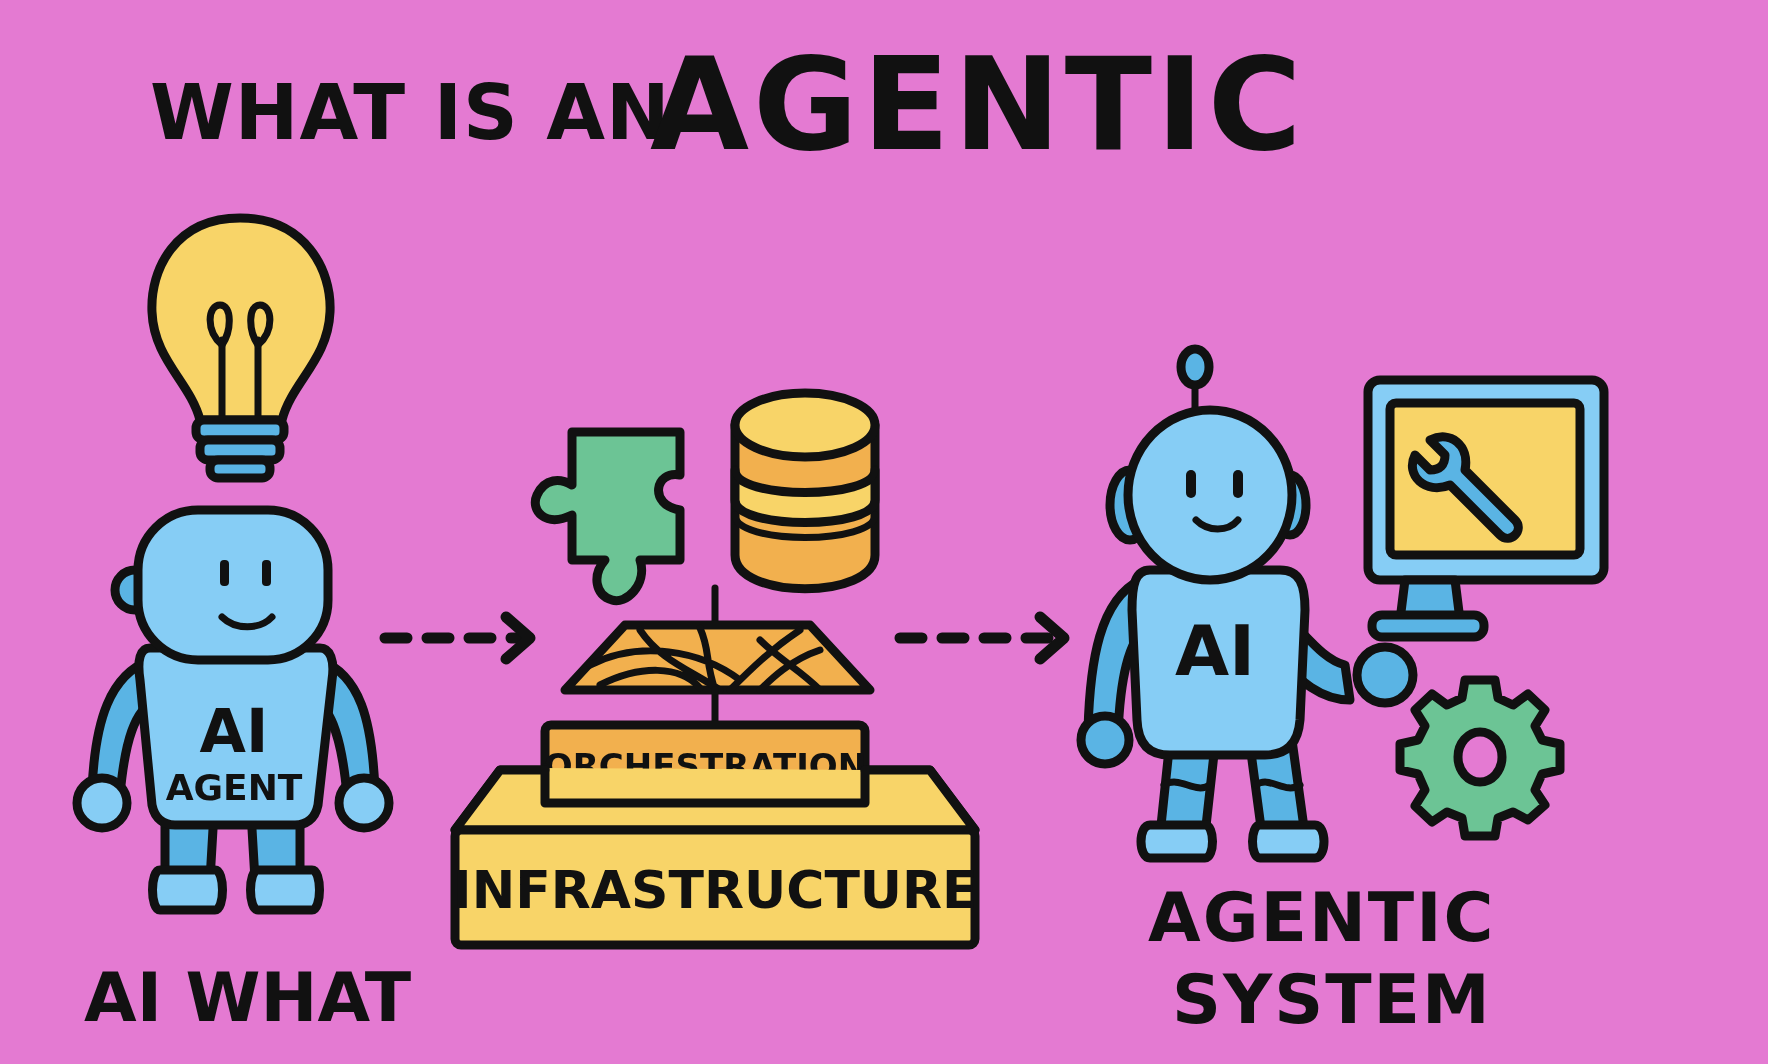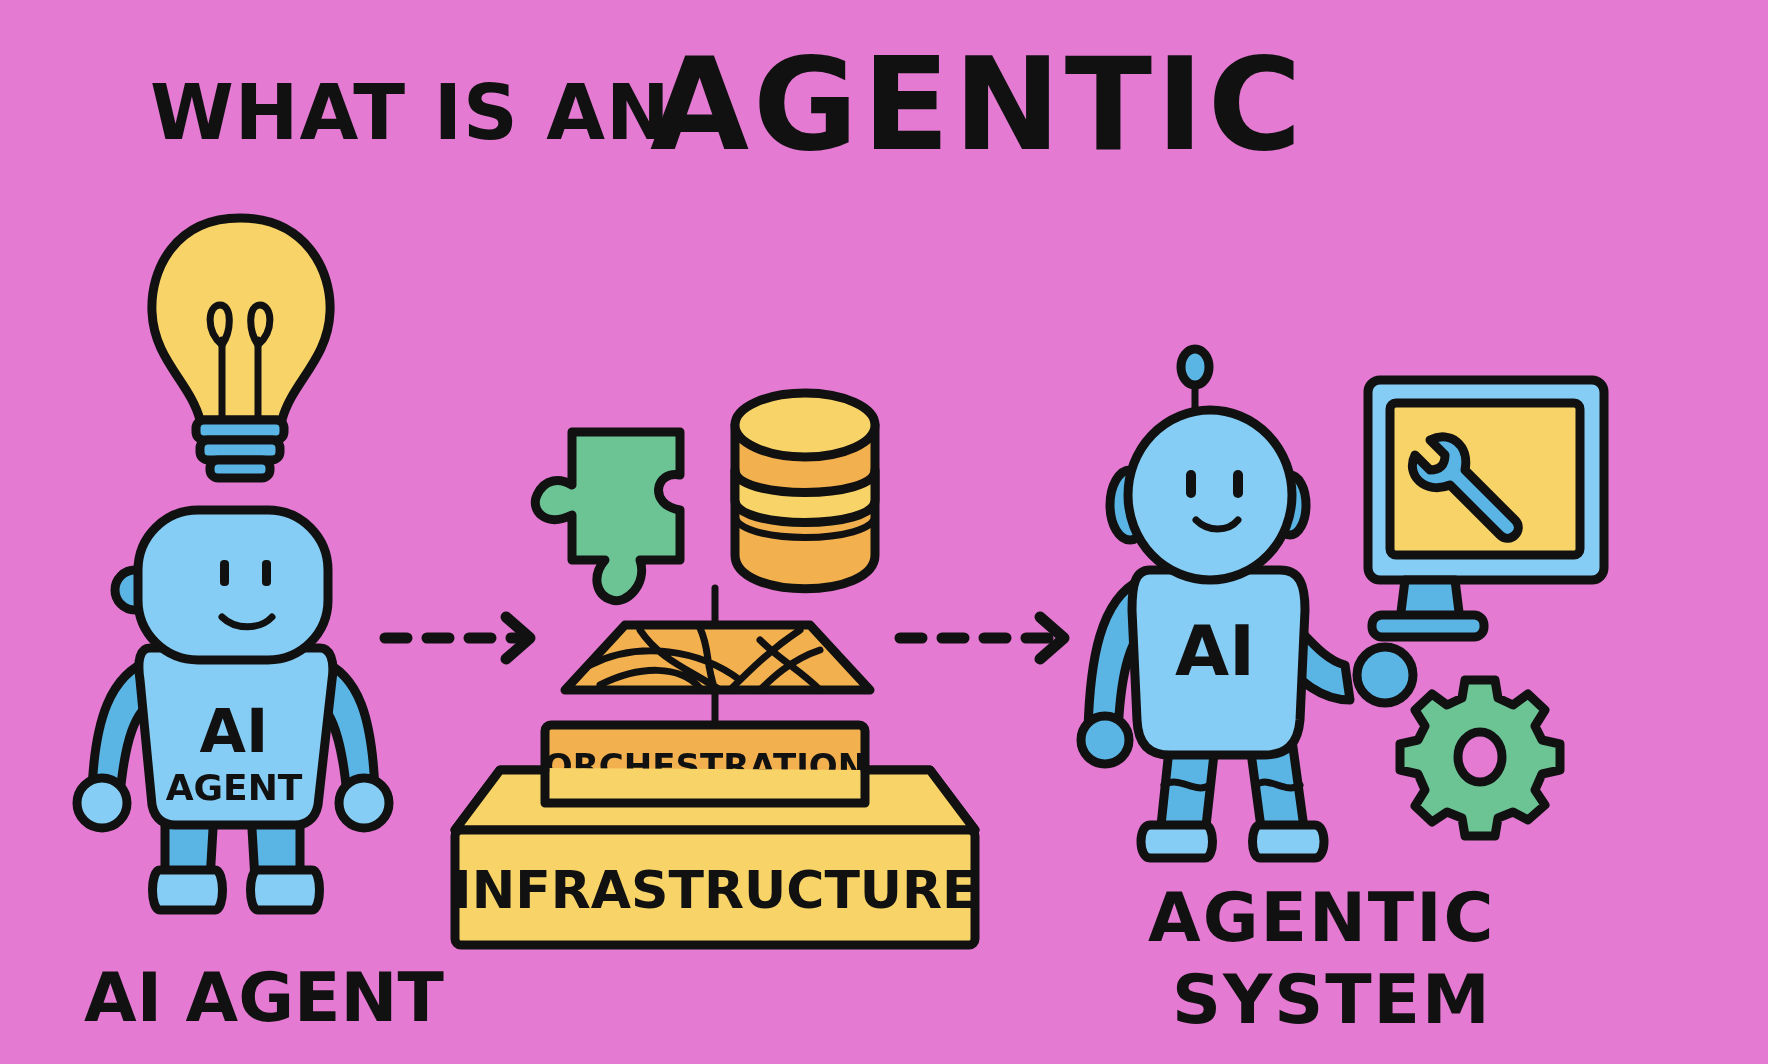--- a/index.html
+++ b/index.html
@@ -150,16 +150,16 @@
       <rect class="ol" fill="#5ab4e4" x="1372" y="615" width="112" height="22" rx="10" transform="translate(0,0)"></rect>
       <path class="ol" fill="#5ab4e4" d="M1430 440 C1450 430 1470 445 1465 470 L1515 520 C1525 530 1510 545 1500 535 L1450 485 C1425 495 1405 475 1415 455 L1430 470 C1440 470 1445 465 1445 455 Z"></path>
     </g>
 
     <g>
       <path class="ol" fill="#6cc495" d="M1465 680 L1495 680 L1498 698 L1513 705 L1528 694 L1545 710 L1535 726 L1542 740 L1560 744 L1560 770 L1542 774 L1535 790 L1545 805 L1528 820 L1513 812 L1498 818 L1495 836 L1465 836 L1462 818 L1447 812 L1432 822 L1415 806 L1425 790 L1418 774 L1400 770 L1400 744 L1418 740 L1425 726 L1415 710 L1432 694 L1447 705 L1462 698 Z"></path>
       <ellipse class="ol" fill="#e47ad2" cx="1480" cy="757" rx="22" ry="25"></ellipse>
     </g>
   </svg>
 
-  <div class="label" id="label-ai-agent">AI AGENT</div>
+  <div class="label" id="label-ai-agent">AI WHAT</div>
   <div class="label" id="label-agentic">AGENTIC</div>
   <div class="label" id="label-system">SYSTEM</div>
 </div>
 
 </body></html>

